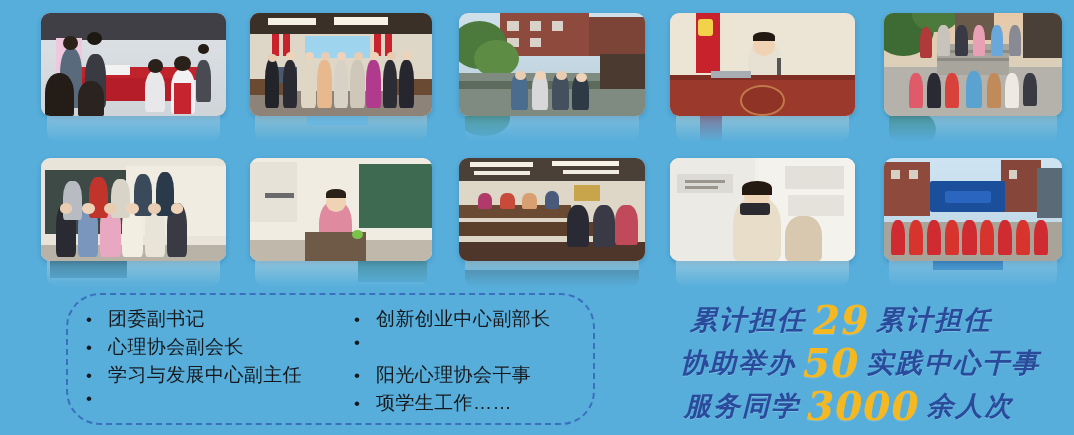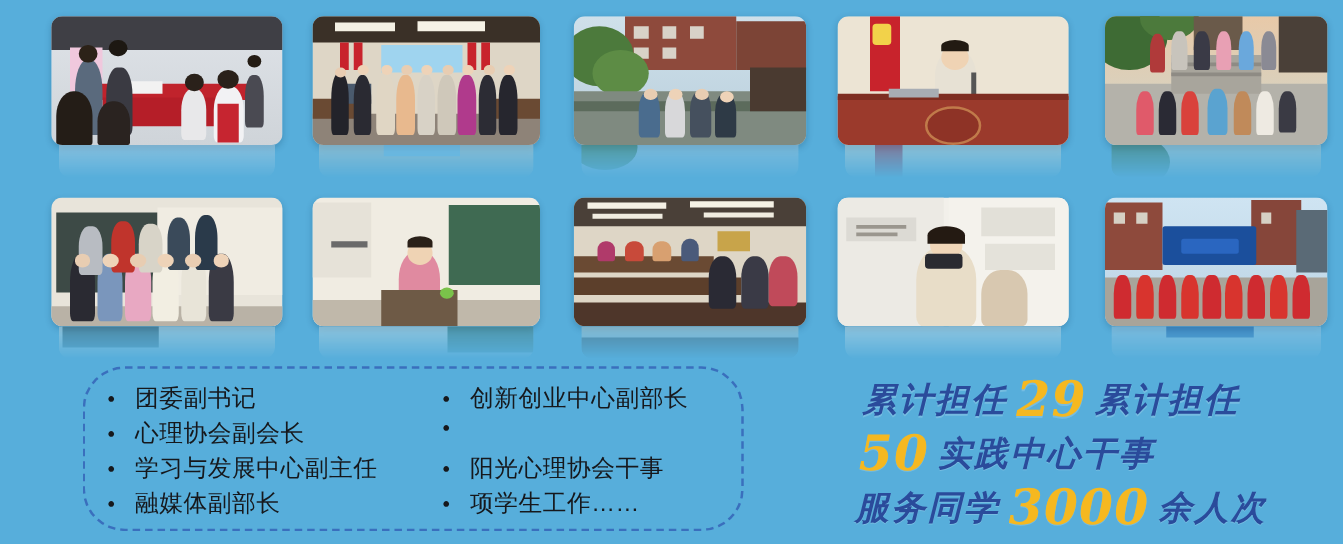--- a/index.html
+++ b/index.html
@@ -485,21 +485,20 @@
         <div class="list-item">
           <span class="bullet">•</span>
           <span class="list-label">心理协会副会长</span>
         </div>
         <div class="list-item">
           <span class="bullet">•</span>
           <span class="list-label">学习与发展中心副主任</span>
         </div>
         <div class="list-item">
           <span class="bullet">•</span>
-          <span class="list-label">融媒体副部长</span>
         </div>
       </div>
 
       <div class="list-col col-2">
         <div class="list-item">
           <span class="bullet">•</span>
           <span class="list-label">创新创业中心副部长</span>
         </div>
         <div class="list-item">
           <span class="bullet">•</span>
@@ -517,20 +516,21 @@
     </div>
   </div>
 
   <div id="stats">
     <div class="stat-line" id="stat-1">
       <span>累计担任</span>
       <span class="num">29</span>
       <span>累计担任</span>
     </div>
     <div class="stat-line" id="stat-2">
+      <span>协助举办</span>
       <span class="num">50</span>
       <span>实践中心干事</span>
     </div>
     <div class="stat-line" id="stat-3">
       <span>服务同学</span>
       <span class="num">3000</span>
       <span>余人次</span>
     </div>
   </div>
 

